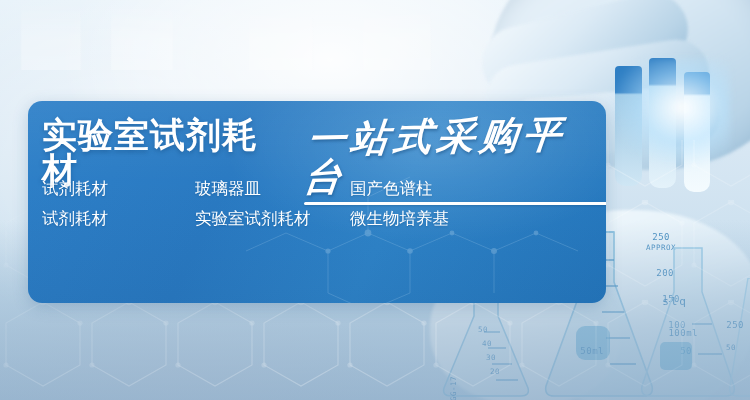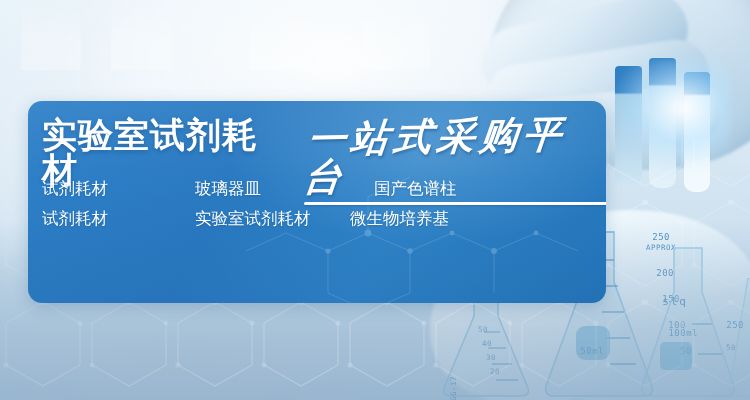--- a/index.html
+++ b/index.html
@@ -146,21 +146,21 @@
   .cats{
     position:absolute;left:14px;top:76px;width:560px;
     display:grid;grid-template-columns:153px 155px auto;
     row-gap:8px;
   }
   .cat{
     color:#ffffff;font-size:16.5px;line-height:22px;white-space:nowrap;
     font-family:"Liberation Sans","DejaVu Sans",sans-serif;
     text-shadow:0 1px 2px rgba(14,62,110,.30);
   }
-  .cat.pair{display:flex;gap:42px;margin-left:24px;}
+  .cat.pair{display:flex;gap:42px;}
   .cat.span{grid-column:3 / 4;}
   .cat-sub{display:inline-block;}
 </style>
 </head>
 <body>
 
 <div id="banner">
 
   <div class="bg-layer bg-base"></div>
   <div class="bg-layer bg-bloom"></div>

